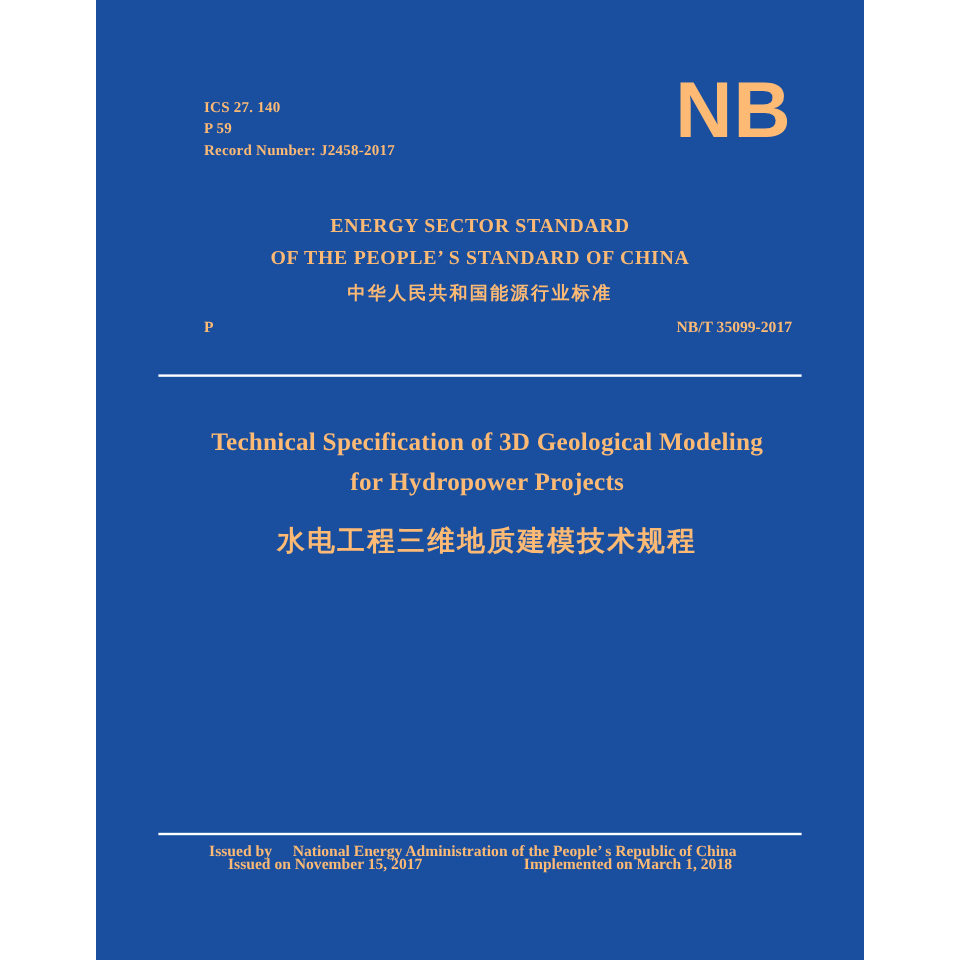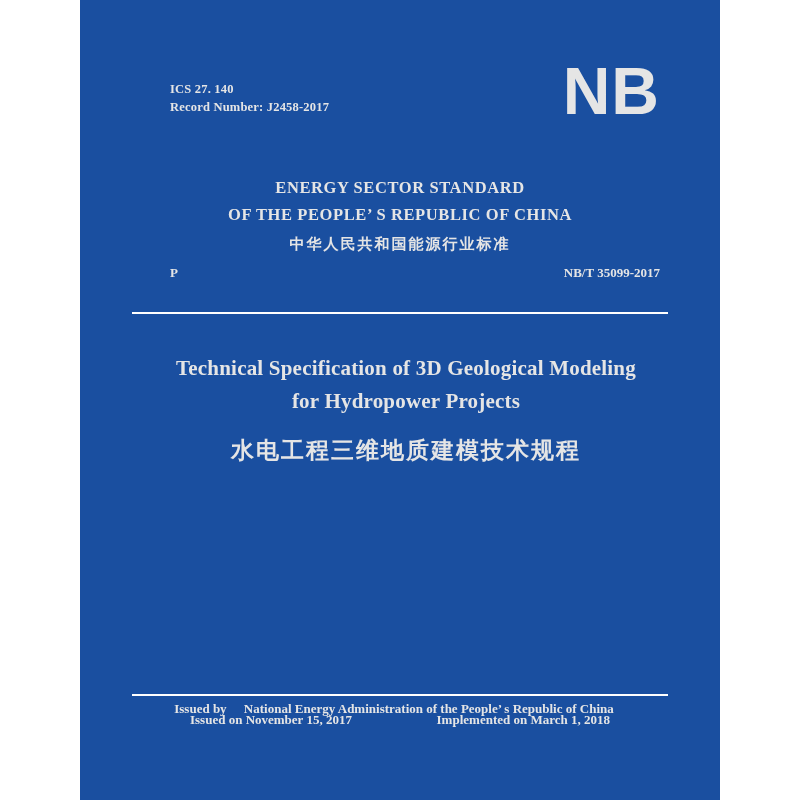--- a/index.html
+++ b/index.html
@@ -19,21 +19,21 @@
     height: 800px;
     background: #ffffff;
   }
   .cover {
     position: absolute;
     left: 80px;
     top: 0px;
     width: 640px;
     height: 800px;
     background: #1a4fa0;
-    color: #e5e5e5;
+    color: #fdba74;
     box-sizing: border-box;
   }
   
   .ics-block {
     position: absolute;
     left: 90px;
     top: 80px;
     line-height: 1.45;
     font-size: 12.5px;
     font-weight: bold;
@@ -146,28 +146,29 @@
   }
 </style>
 </head>
 <body>
 
 <div class="page">
   <div class="cover">
 
     <div class="ics-block">
       <div>ICS 27. 140</div>
+      <div>P 59</div>
       <div>Record Number: J2458-2017</div>
     </div>
 
     <div class="nb-logo">NB</div>
 
     <div class="std-head">
       <div class="line1">ENERGY SECTOR STANDARD</div>
-      <div class="line2">OF THE PEOPLE’ S REPUBLIC OF CHINA</div>
+      <div class="line2">OF THE PEOPLE’ S STANDARD OF CHINA</div>
       <div class="line3">中华人民共和国能源行业标准</div>
     </div>
 
     <div class="code-row">
       <div>P</div>
       <div>NB/T 35099-2017</div>
     </div>
 
     <div class="rule rule-top"></div>
 

